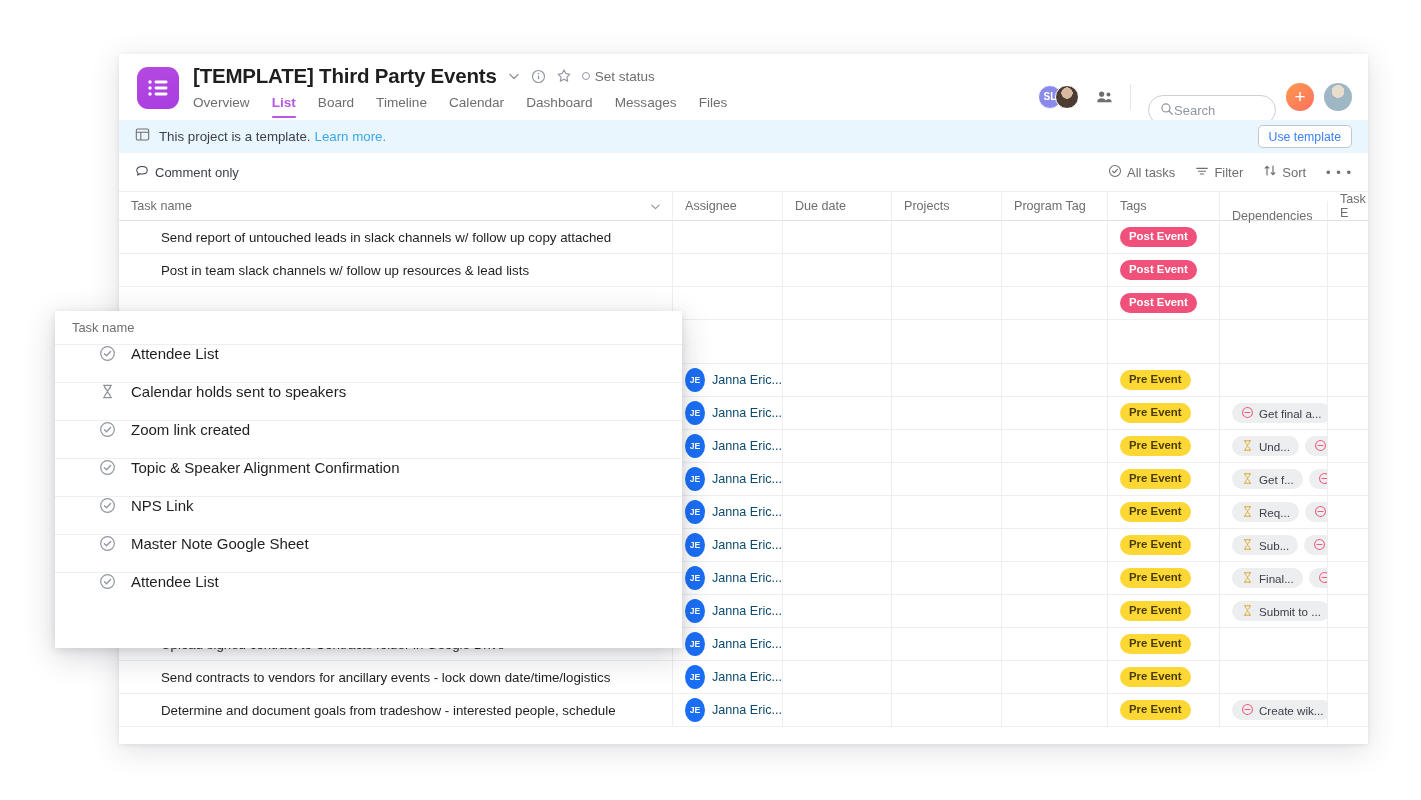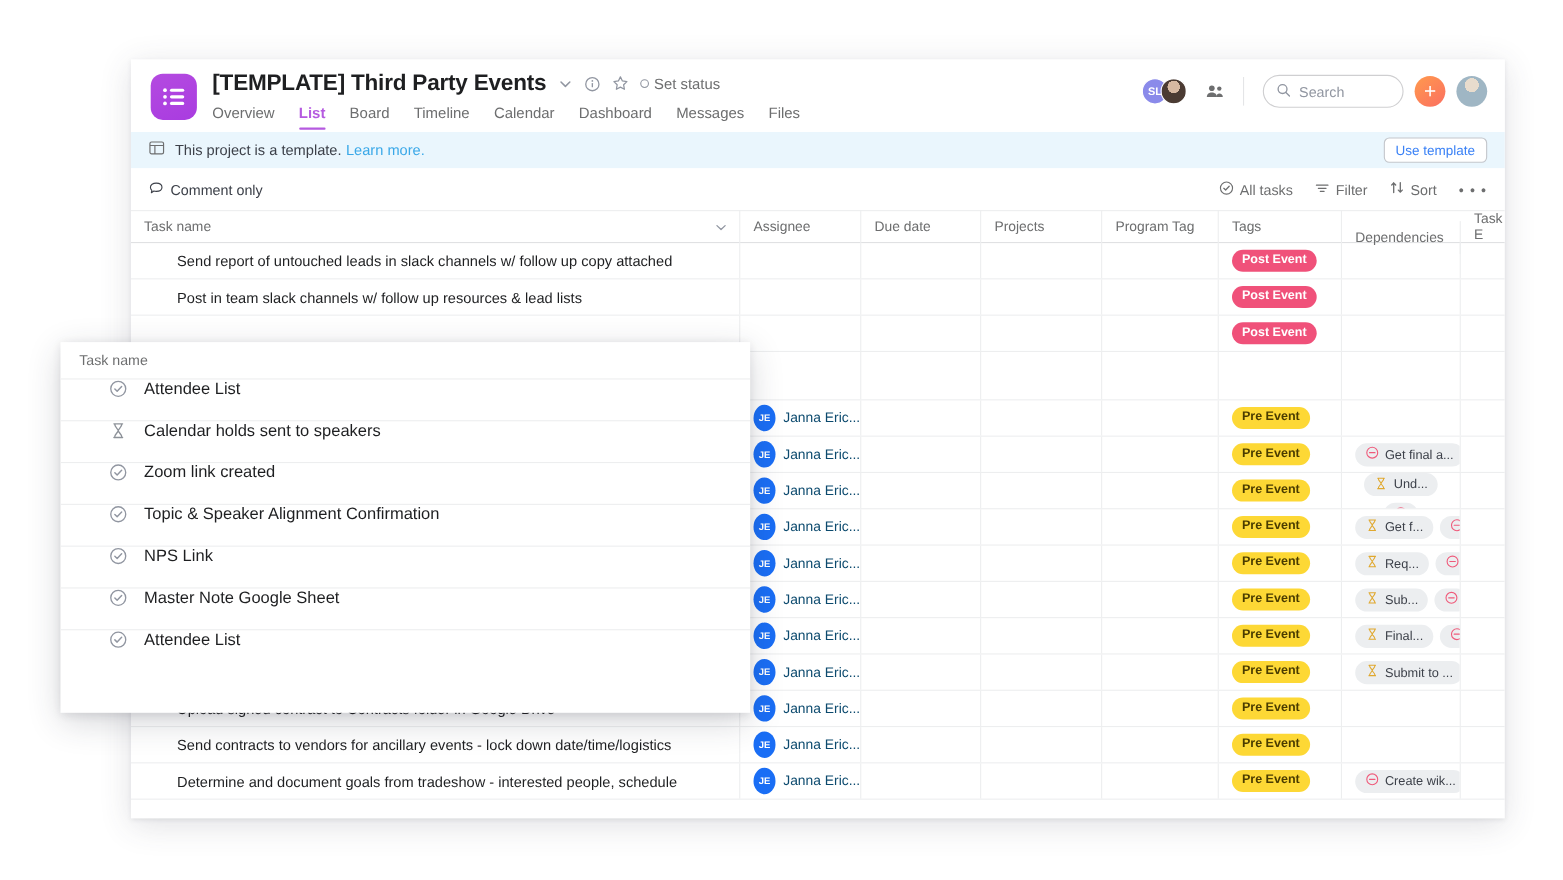--- a/index.html
+++ b/index.html
@@ -82,22 +82,22 @@
   }
   .av.sl { background:#8A8AEA; }
   .av.ph {
     background: radial-gradient(circle at 50% 32%, #d7b9a2 0 30%, #4b3b33 31% 100%);
     margin-left:-7px;
   }
   .ppl-ico { color:#6d6e6f; margin-left:7px; display:flex; }
   .vdiv { width:1px;height:26px;background:#e4e5e7;margin:0 7px; }
   .search-box {
     width:128px;height:30px;border:1px solid #cfcfd1;border-radius:15px;
-    display:flex;align-items:center;gap:7px;padding:0 11px;
-    color:#9196a1;font-size:13px;
+    display:flex;align-items:center;padding:0 11px;
+    color:#9196a1;font-size:13px;margin-top:27px;
   }
   .plus-btn {
     width:28px;height:28px;border-radius:50%;
     background: linear-gradient(140deg,#ff9a4d 0%,#fb6f61 100%);
     color:#fff;display:flex;align-items:center;justify-content:center;
     font-size:19px;line-height:1;font-weight:300;
   }
   .me-av {
     width:28px;height:28px;border-radius:50%;
     background: radial-gradient(circle at 50% 30%, #e8dccd 0 26%, #9fb6c4 27% 100%);
@@ -461,21 +461,21 @@
               <span class="je">JE</span>
               <span class="je-name">Janna Eric...</span>
             </span>
           </div>
           <div class="td" style="width: 109px;"></div>
           <div class="td" style="width: 110px;"></div>
           <div class="td" style="width: 106px;"></div>
           <div class="td" style="width: 112px;">
             <span class="pill pre">Pre Event</span>
           </div>
-          <div class="td dep-cell" style="width: 108px; flex-direction: column;">
+          <div class="td dep-cell" style="width: 108px;">
             <span class="dep">
               <span><svg width="13" height="13" viewBox="0 0 16 16">
                   <path d="M4.3 2.2 H11.7 M4.3 13.8 H11.7 M4.9 2.2 C4.9 5.2 8 6.7 8 8 C8 9.3 4.9 10.8 4.9 13.8 M11.1 2.2 C11.1 5.2 8 6.7 8 8 C8 9.3 11.1 10.8 11.1 13.8" stroke="#e0a82e" stroke-width="1.2" fill="none" stroke-linecap="round" stroke-linejoin="round"></path>
                 </svg></span>
               <span>Und...</span>
             </span>
             <span class="dep">
               <span><svg width="13" height="13" viewBox="0 0 16 16">
                   <circle cx="8" cy="8" r="6.1" stroke="#ef5b7b" stroke-width="1.25" fill="none"></circle>
                   <path d="M4.9 8 H11.1" stroke="#ef5b7b" stroke-width="1.25" stroke-linecap="round"></path>

